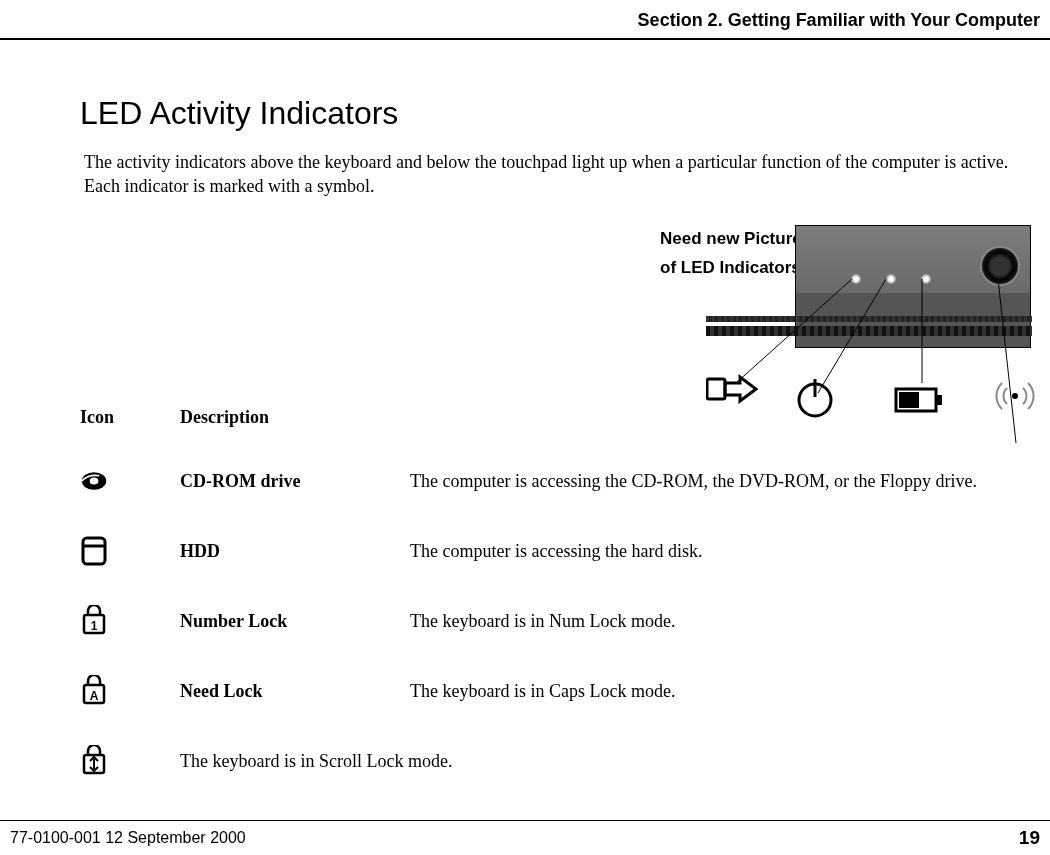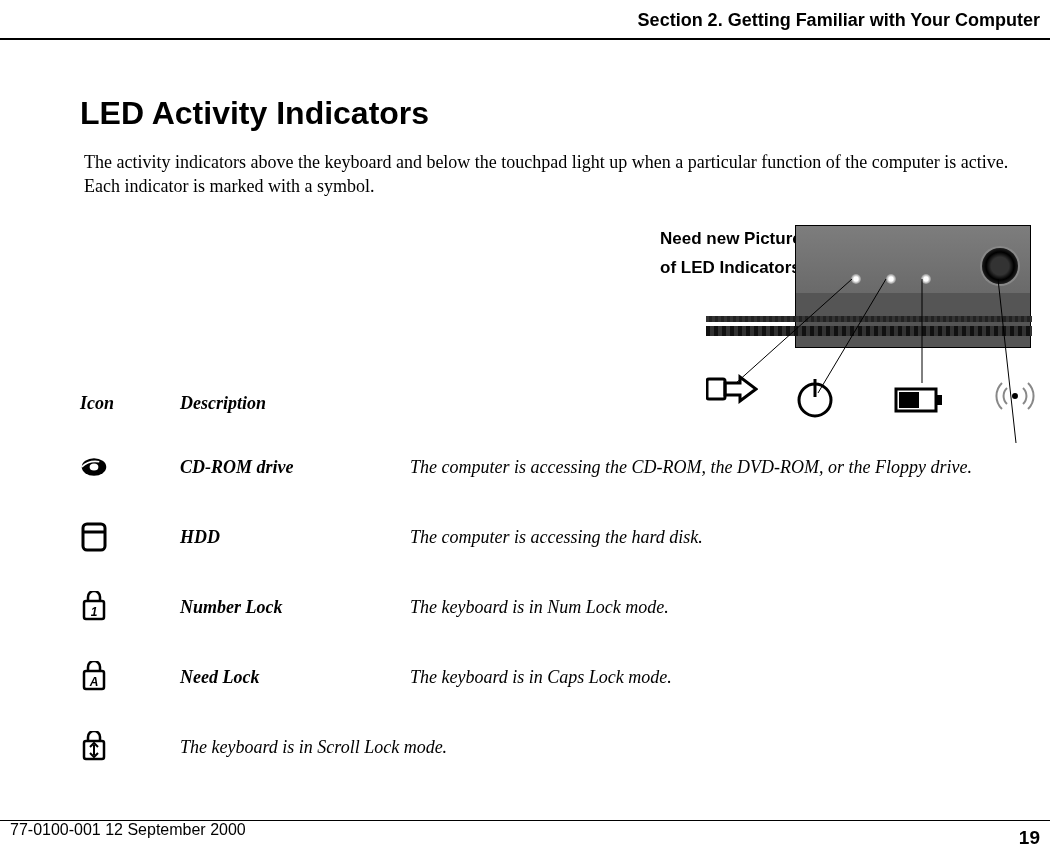--- a/index.html
+++ b/index.html
@@ -34,21 +34,21 @@
   }
   .content {
     position: absolute;
     top: 95px;
     left: 80px;
     right: 10px;
   }
   h1 {
     font-family: Arial, Helvetica, sans-serif;
     font-size: 32px;
-    font-weight: bold;
+    font-weight: normal;
     margin: 0 0 18px 0;
   }
   .intro {
     font-size: 18px;
     line-height: 1.35;
     margin: 0 0 20px 4px;
     max-width: 940px;
   }
   .figure-area {
     position: absolute;
@@ -90,24 +90,23 @@
     pointer-events: none;
   }
   .callout-icon {
     position: absolute;
     display:flex; align-items:center; justify-content:center;
     font-family: Arial, sans-serif;
   }
   
   .tbl {
     position: absolute;
-    top: 290px;
+    top: 304px;
     left: 0;
     right: 0;
-    font-style: italic;
   }
   .tbl-head, .tbl-row {
     display: flex;
     align-items: center;
     padding: 8px 0;
   }
   .tbl-head { font-weight: bold; font-size: 18px; padding-bottom: 18px; }
   .col-icon { width: 100px; }
   .col-func { width: 230px; font-weight: bold; font-size: 18px;}
   .col-desc { flex: 1; font-size: 18px; }
@@ -120,21 +119,21 @@
   
   .footer-rule {
     position: absolute;
     left: 0; right: 0;
     bottom: 34px;
     height: 1px;
     background: #000;
   }
   .footer-left {
     position: absolute;
-    bottom: 16px;
+    bottom: 8px;
     left: 10px;
     font-family: Arial, Helvetica, sans-serif;
     font-size: 16px;
   }
   .footer-right {
     position: absolute;
     bottom: 6px;
     right: 10px;
     font-family: Arial, Helvetica, sans-serif;
     font-weight: bold;

